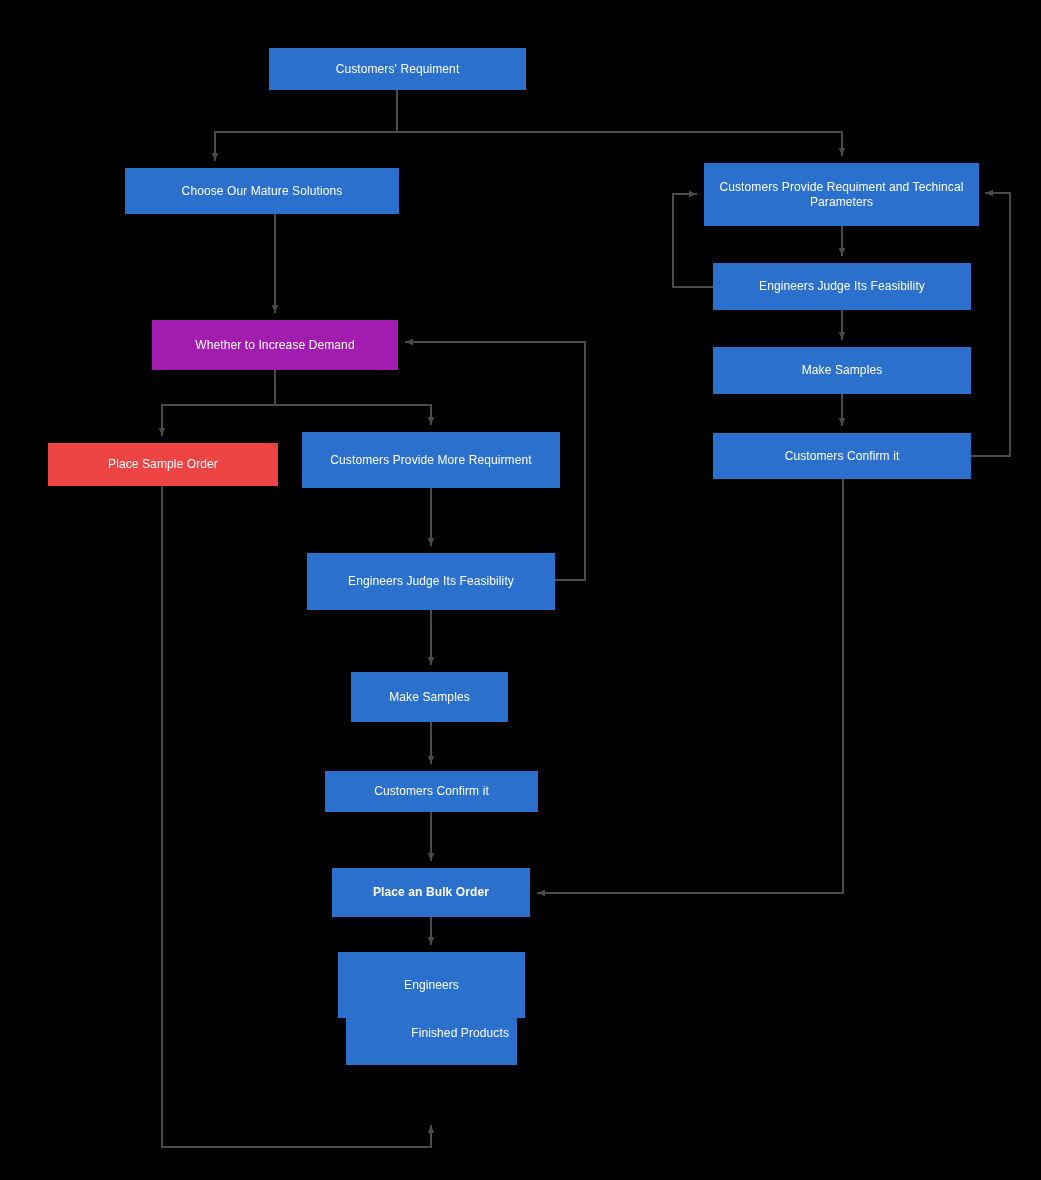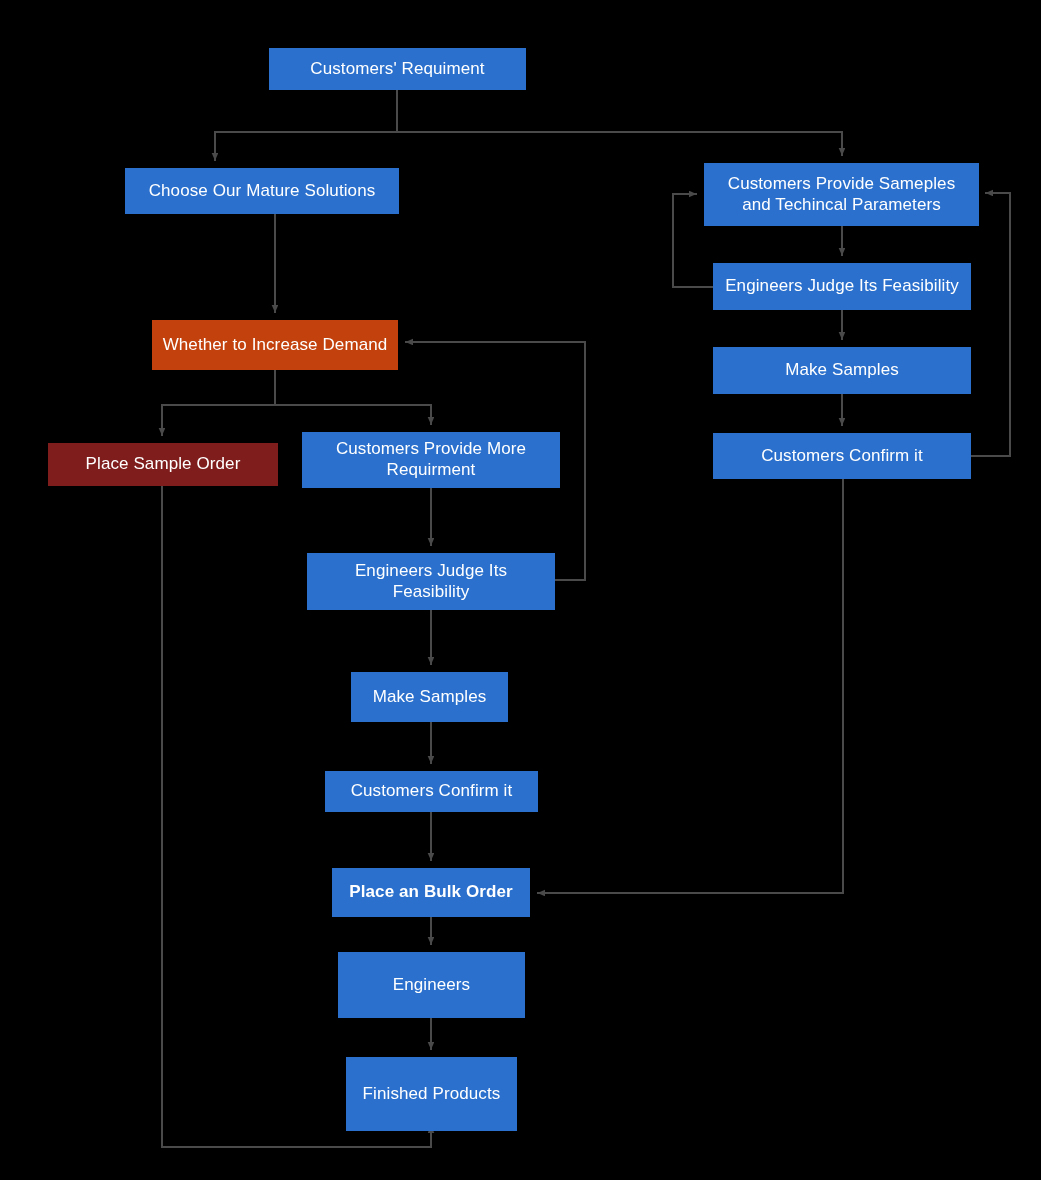--- a/index.html
+++ b/index.html
@@ -27,21 +27,21 @@
   .node {
     position: absolute;
     box-sizing: border-box;
     background: #2a70cc;
     color: #ffffff;
     display: flex;
     align-items: center;
     justify-content: center;
     text-align: center;
     line-height: 1.22;
-    font-size: 17px;
+    font-size: 12px;
     font-weight: 400;
     letter-spacing: 0.1px;
     padding: 16px 8px;
     z-index: 2;
   }
   .node span {
     display: block;
     width: 100%;
   }
 </style>
@@ -78,52 +78,52 @@
       </g>
   </svg>
   <div id="node-group">
       <div class="node" style="left: 269px; top: 48px; width: 257px; height: 42px; background: rgb(42, 112, 204); color: rgb(255, 255, 255);">
         <span>Customers' Requiment</span>
       </div>
       <div class="node" style="left: 125px; top: 168px; width: 274px; height: 46px; background: rgb(42, 112, 204); color: rgb(255, 255, 255);">
         <span>Choose Our Mature Solutions</span>
       </div>
       <div class="node" style="left: 704px; top: 163px; width: 275px; height: 63px; background: rgb(42, 112, 204); color: rgb(255, 255, 255);">
-        <span>Customers Provide Sameples and Techincal Parameters</span>
+        <span>Customers Provide Requiment and Techincal Parameters</span>
       </div>
       <div class="node" style="left: 713px; top: 263px; width: 258px; height: 47px; background: rgb(42, 112, 204); color: rgb(255, 255, 255);">
         <span>Engineers Judge Its Feasibility</span>
       </div>
       <div class="node" style="left: 713px; top: 347px; width: 258px; height: 47px; background: rgb(42, 112, 204); color: rgb(255, 255, 255);">
         <span>Make Samples</span>
       </div>
       <div class="node" style="left: 713px; top: 433px; width: 258px; height: 46px; background: rgb(42, 112, 204); color: rgb(255, 255, 255);">
         <span>Customers Confirm it</span>
       </div>
-      <div class="node" style="left: 152px; top: 320px; width: 246px; height: 50px; background: #c2410c; color: rgb(255, 255, 255);">
+      <div class="node" style="left: 152px; top: 320px; width: 246px; height: 50px; background: #a21caf; color: rgb(255, 255, 255);">
         <span>Whether to Increase Demand</span>
       </div>
-      <div class="node" style="left: 48px; top: 443px; width: 230px; height: 43px; background: #7f1d1d; color: rgb(255, 255, 255);">
+      <div class="node" style="left: 48px; top: 443px; width: 230px; height: 43px; background: #ef4444; color: rgb(255, 255, 255);">
         <span>Place Sample Order</span>
       </div>
       <div class="node" style="left: 302px; top: 432px; width: 258px; height: 56px; background: rgb(42, 112, 204); color: rgb(255, 255, 255); text-align: center;">
         <span>Customers Provide More Requirment</span>
       </div>
       <div class="node" style="left: 307px; top: 553px; width: 248px; height: 57px; background: rgb(42, 112, 204); color: rgb(255, 255, 255);">
         <span>Engineers Judge Its Feasibility</span>
       </div>
       <div class="node" style="left: 351px; top: 672px; width: 157px; height: 50px; background: rgb(42, 112, 204); color: rgb(255, 255, 255);">
         <span>Make Samples</span>
       </div>
       <div class="node" style="left: 325px; top: 771px; width: 213px; height: 41px; background: rgb(42, 112, 204); color: rgb(255, 255, 255);">
         <span>Customers Confirm it</span>
       </div>
       <div class="node" style="left: 332px; top: 868px; width: 198px; height: 49px; background: rgb(42, 112, 204); color: rgb(255, 255, 255); font-weight: bold;">
         <span>Place an Bulk Order</span>
       </div>
       <div class="node" style="left: 338px; top: 952px; width: 187px; height: 66px; background: rgb(42, 112, 204); color: rgb(255, 255, 255);">
         <span>Engineers</span>
       </div>
-      <div class="node" style="left: 346px; top: 1057px; width: 171px; height: 74px; background: rgb(42, 112, 204); color: rgb(255, 255, 255);">
+      <div class="node" style="left: 346px; top: 1002px; width: 171px; height: 63px; background: rgb(42, 112, 204); color: rgb(255, 255, 255); text-align: right;">
         <span>Finished Products</span>
       </div>
     </div>
 </div>
 
 </body></html>

